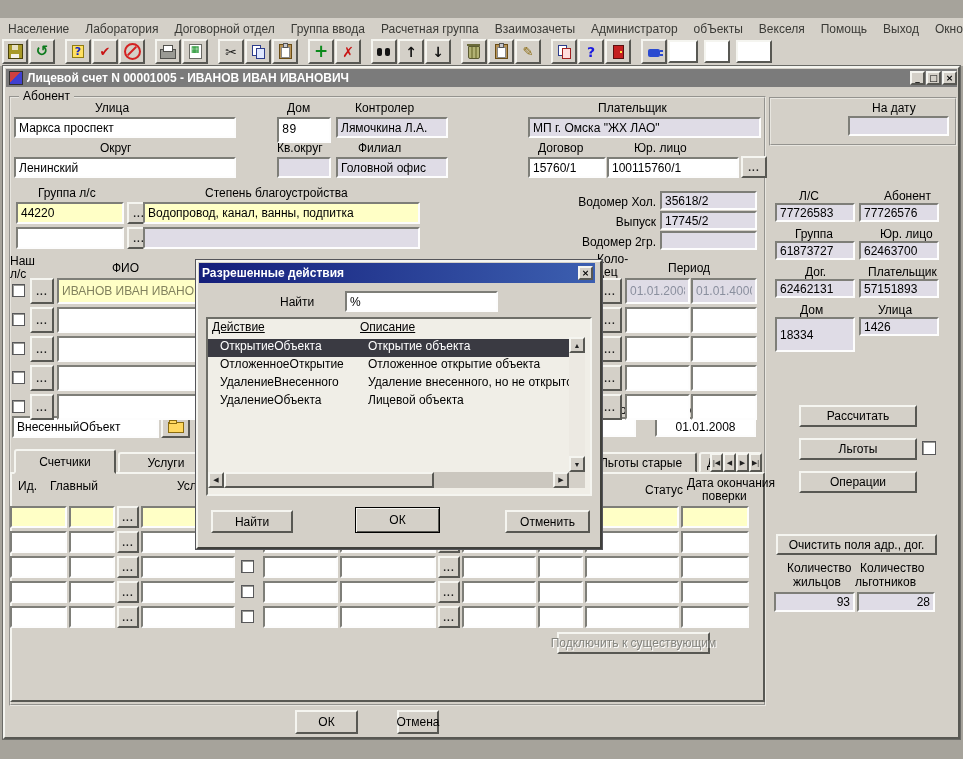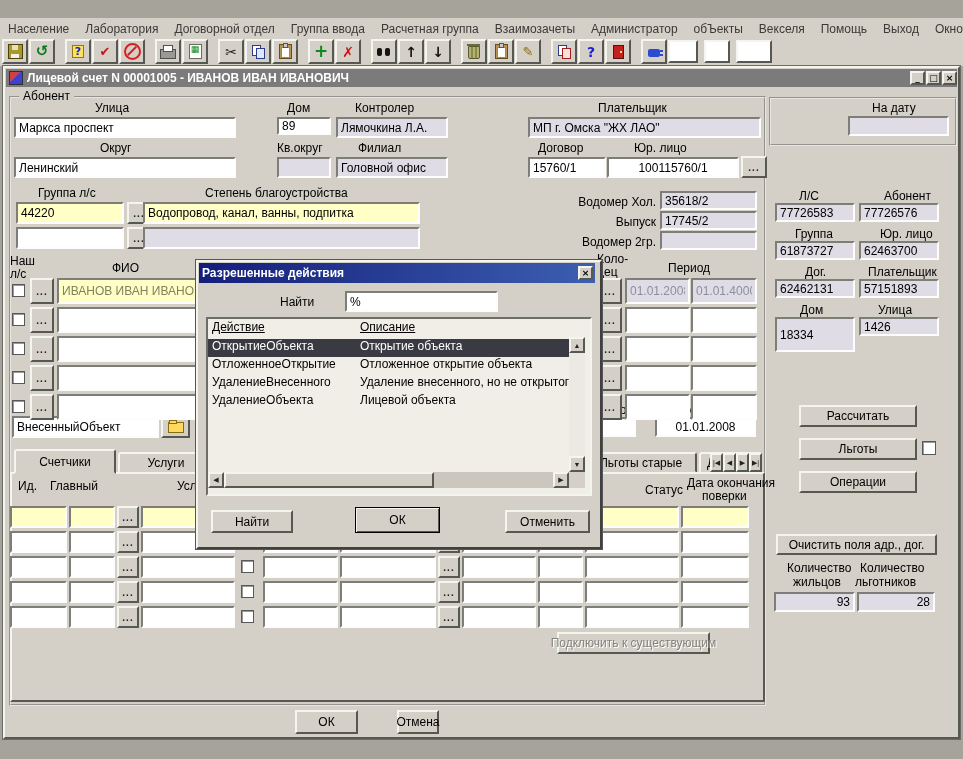--- a/index.html
+++ b/index.html
@@ -88,21 +88,21 @@
   .folderg{width:14px;height:9px;background:#ffd860;border:1px solid #8a6c10;position:relative}
   .folderg::before{content:"";position:absolute;left:0;top:-3px;width:6px;height:2px;background:#ffd860;border:1px solid #8a6c10}
   
   #dlg{position:absolute;left:196px;top:260px;width:402px;height:285px;background:#d4d0c8;
        border:2px solid;border-color:#f5f5f0 #40403c #40403c #f5f5f0;box-shadow:0 0 0 1px #55555a;z-index:10}
   #dlg-title{left:1px;top:1px;width:396px;height:20px;background:linear-gradient(90deg,#141e7a,#3c5fb0);font-size:12px}
   #listbox{position:absolute;left:8px;top:55px;width:382px;height:175px;background:#f0eee7;
            border:2px solid;border-color:#6e6e68 #f5f5f0 #f5f5f0 #6e6e68}
   .lhead{position:absolute;top:1px;height:17px;text-decoration:underline;white-space:nowrap}
   .lrow{position:absolute;left:0;height:18px;width:361px;display:flex;white-space:nowrap;overflow:hidden}
-  .lrow .c1{width:148px;padding-left:4px;overflow:hidden;flex:none}
+  .lrow .c1{width:148px;padding-left:12px;overflow:hidden;flex:none}
   .lrow .c2{flex:1;overflow:hidden}
   .lrow.sel{background:#3a3a42;color:#fff}
   .sbtn{position:absolute;box-sizing:border-box;background:#d4d0c8;border:2px solid;
         border-color:#f5f5f0 #585853 #585853 #f5f5f0;display:flex;align-items:center;
         justify-content:center;font-size:8px;color:#222;padding:0}
   .arrowbtn{font-size:7px}
   .cellrow{position:absolute;box-sizing:border-box;background:#fff;border:2px solid;
            border-color:#7e7e78 #fdfdfd #fdfdfd #7e7e78}
 </style>
 </head>
@@ -214,42 +214,42 @@
 
   
   <div class="frame" style="left:9px;top:96px;width:757px;height:610px">
     <span class="cap">Абонент</span>
   </div>
 
   
   <div class="lbl" style="left:95px;top:101px">Улица</div>
   <input class="inp" style="left: 14px; top: 117px; width: 222px; height: 21px;" readonly="" value="Маркса проспект">
   <div class="lbl" style="left:287px;top:101px">Дом</div>
-  <input class="inp" style="left: 277px; top: 117px; width: 54px; height: 18px;" readonly="" value="89">
+  <input class="inp" style="left: 277px; top: 117px; width: 54px; height: 26px; font-family: Liberation Mono, monospace;" readonly="" value="89">
   <div class="lbl" style="left:355px;top:101px">Контролер</div>
   <input class="inp lav" style="left: 336px; top: 117px; width: 112px; height: 21px;" readonly="" value="Лямочкина Л.А.">
   <div class="lbl" style="left:598px;top:101px">Плательщик</div>
   <input class="inp lav" style="left: 528px; top: 117px; width: 233px; height: 21px;" readonly="" value="МП г. Омска &quot;ЖХ ЛАО&quot;">
 
   
   <div class="frame" style="left:769px;top:97px;width:188px;height:49px"></div>
   <div class="lbl" style="left:872px;top:101px">На дату</div>
   <input class="inp lav" style="left: 848px; top: 116px; width: 101px; height: 20px;" readonly="">
 
   
   <div class="lbl" style="left:100px;top:141px">Округ</div>
   <input class="inp" style="left: 14px; top: 157px; width: 222px; height: 21px;" readonly="" value="Ленинский">
   <div class="lbl" style="left:277px;top:141px">Кв.округ</div>
   <input class="inp lav" style="left: 277px; top: 157px; width: 54px; height: 21px;" readonly="">
   <div class="lbl" style="left:358px;top:141px">Филиал</div>
   <input class="inp lav" style="left: 336px; top: 157px; width: 112px; height: 21px;" readonly="" value="Головной офис">
   <div class="lbl" style="left:538px;top:141px">Договор</div>
   <input class="inp" style="left: 528px; top: 157px; width: 78px; height: 21px;" readonly="" value="15760/1">
   <div class="lbl" style="left:634px;top:141px">Юр. лицо</div>
-  <input class="inp" style="left: 607px; top: 157px; width: 132px; height: 21px; text-align: center;" readonly="" value="100115760/1">
+  <input class="inp" style="left: 607px; top: 157px; width: 132px; height: 21px;" readonly="" value="100115760/1">
   <button class="pb dots" style="left:741px;top:156px;width:26px;height:22px">...</button>
 
   
   <div class="lbl" style="left:38px;top:186px">Группа л/с</div>
   <input class="inp yel" style="left: 16px; top: 202px; width: 108px; height: 22px;" readonly="" value="44220">
   <button class="pb dots" style="left:127px;top:202px;width:24px;height:22px">...</button>
   <div class="lbl" style="left:205px;top:186px">Степень благоустройства</div>
   <input class="inp yel" style="left: 143px; top: 202px; width: 277px; height: 22px;" readonly="" value="Водопровод, канал, ванны, подпитка">
   <input class="inp" style="left: 16px; top: 227px; width: 108px; height: 22px;" readonly="">
   <button class="pb dots" style="left:127px;top:227px;width:24px;height:22px">...</button>

